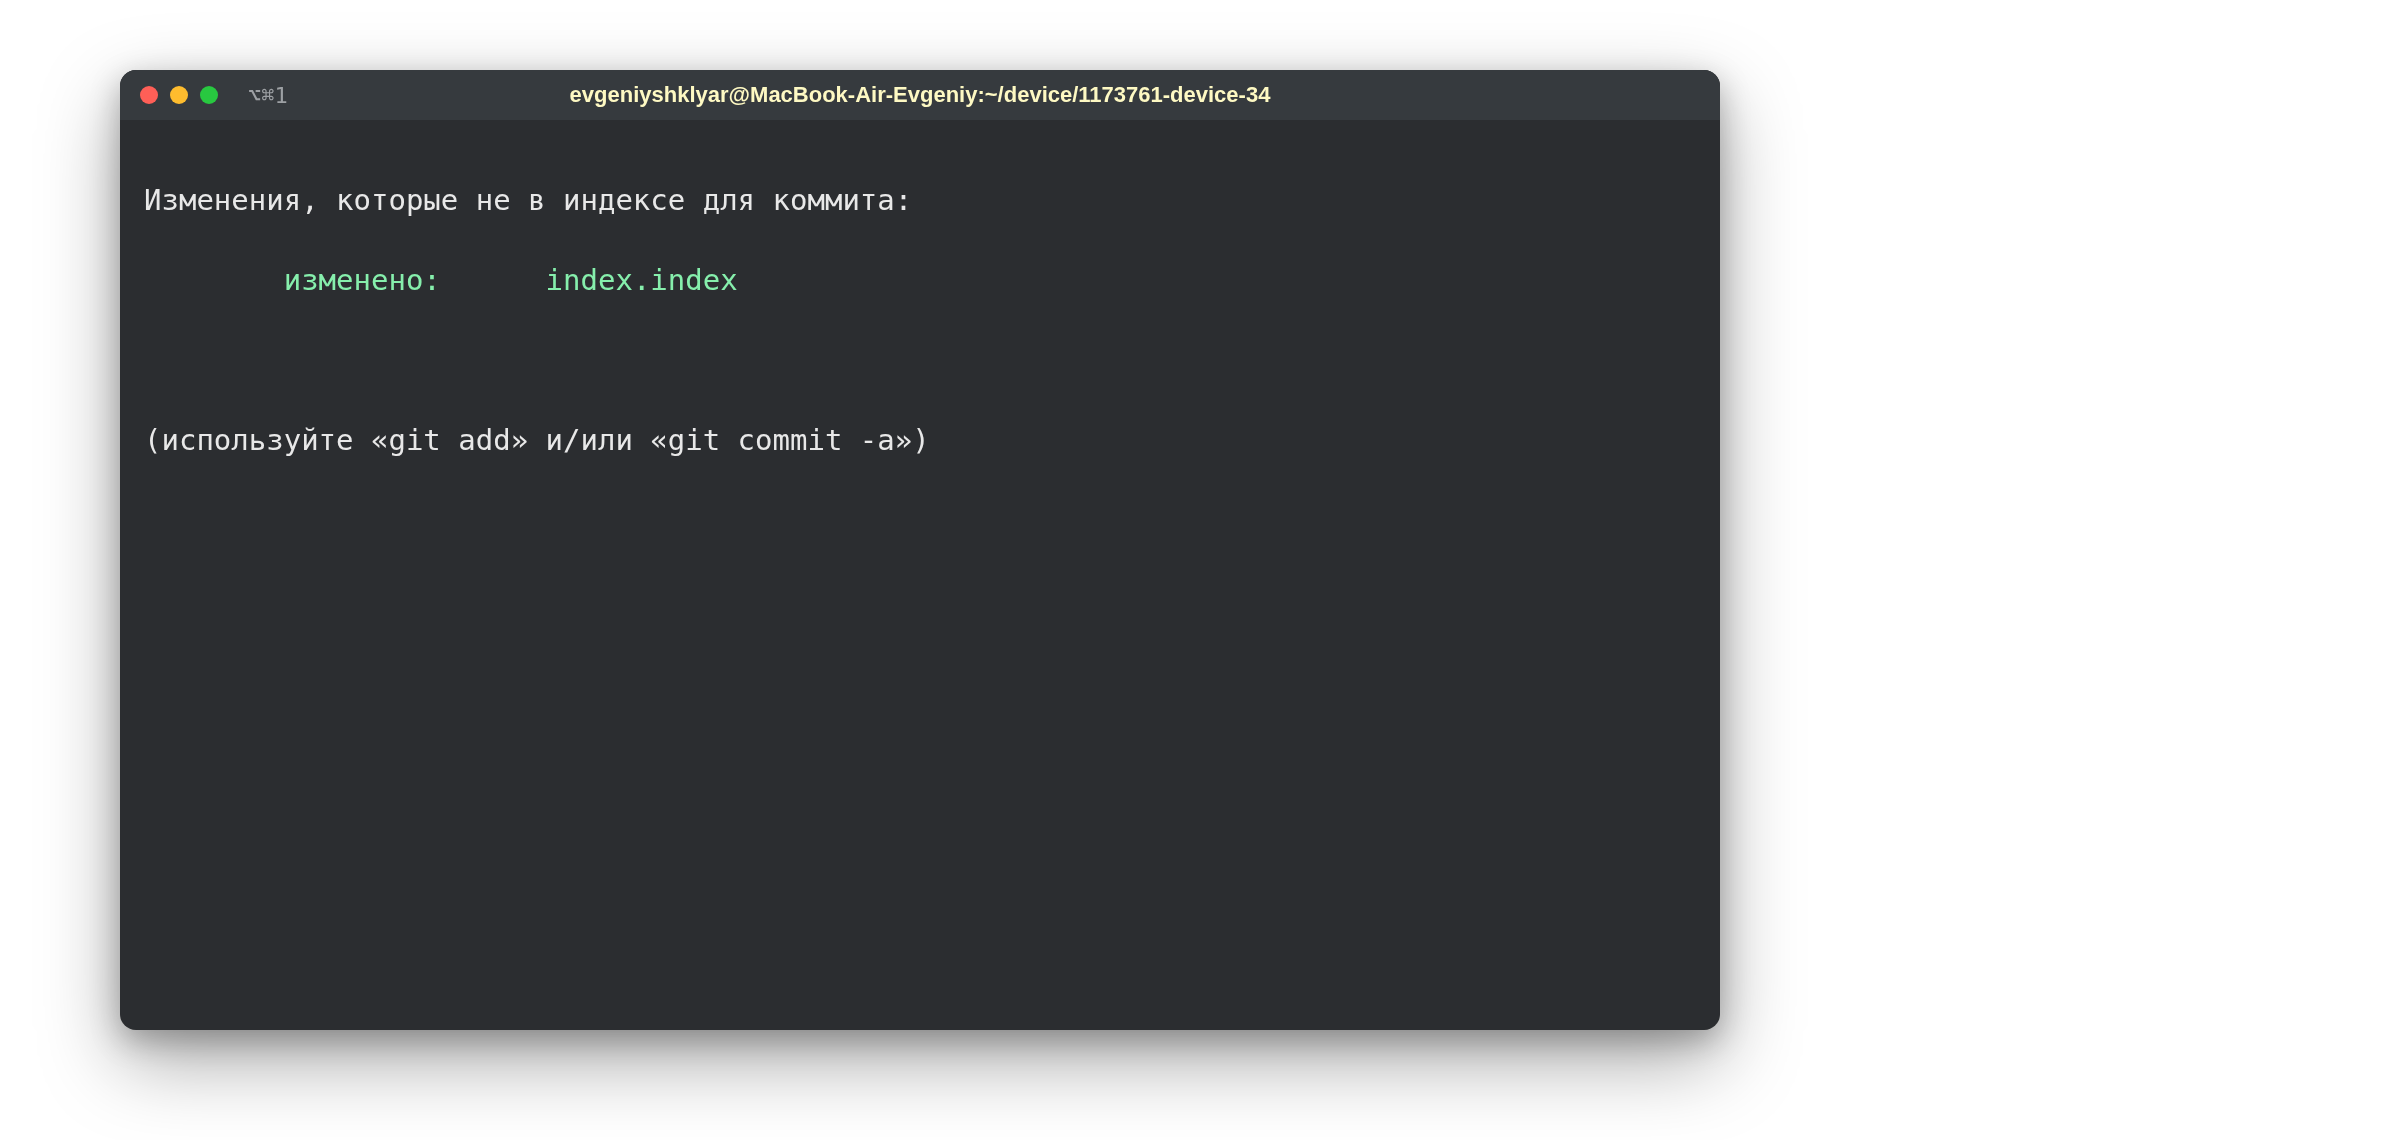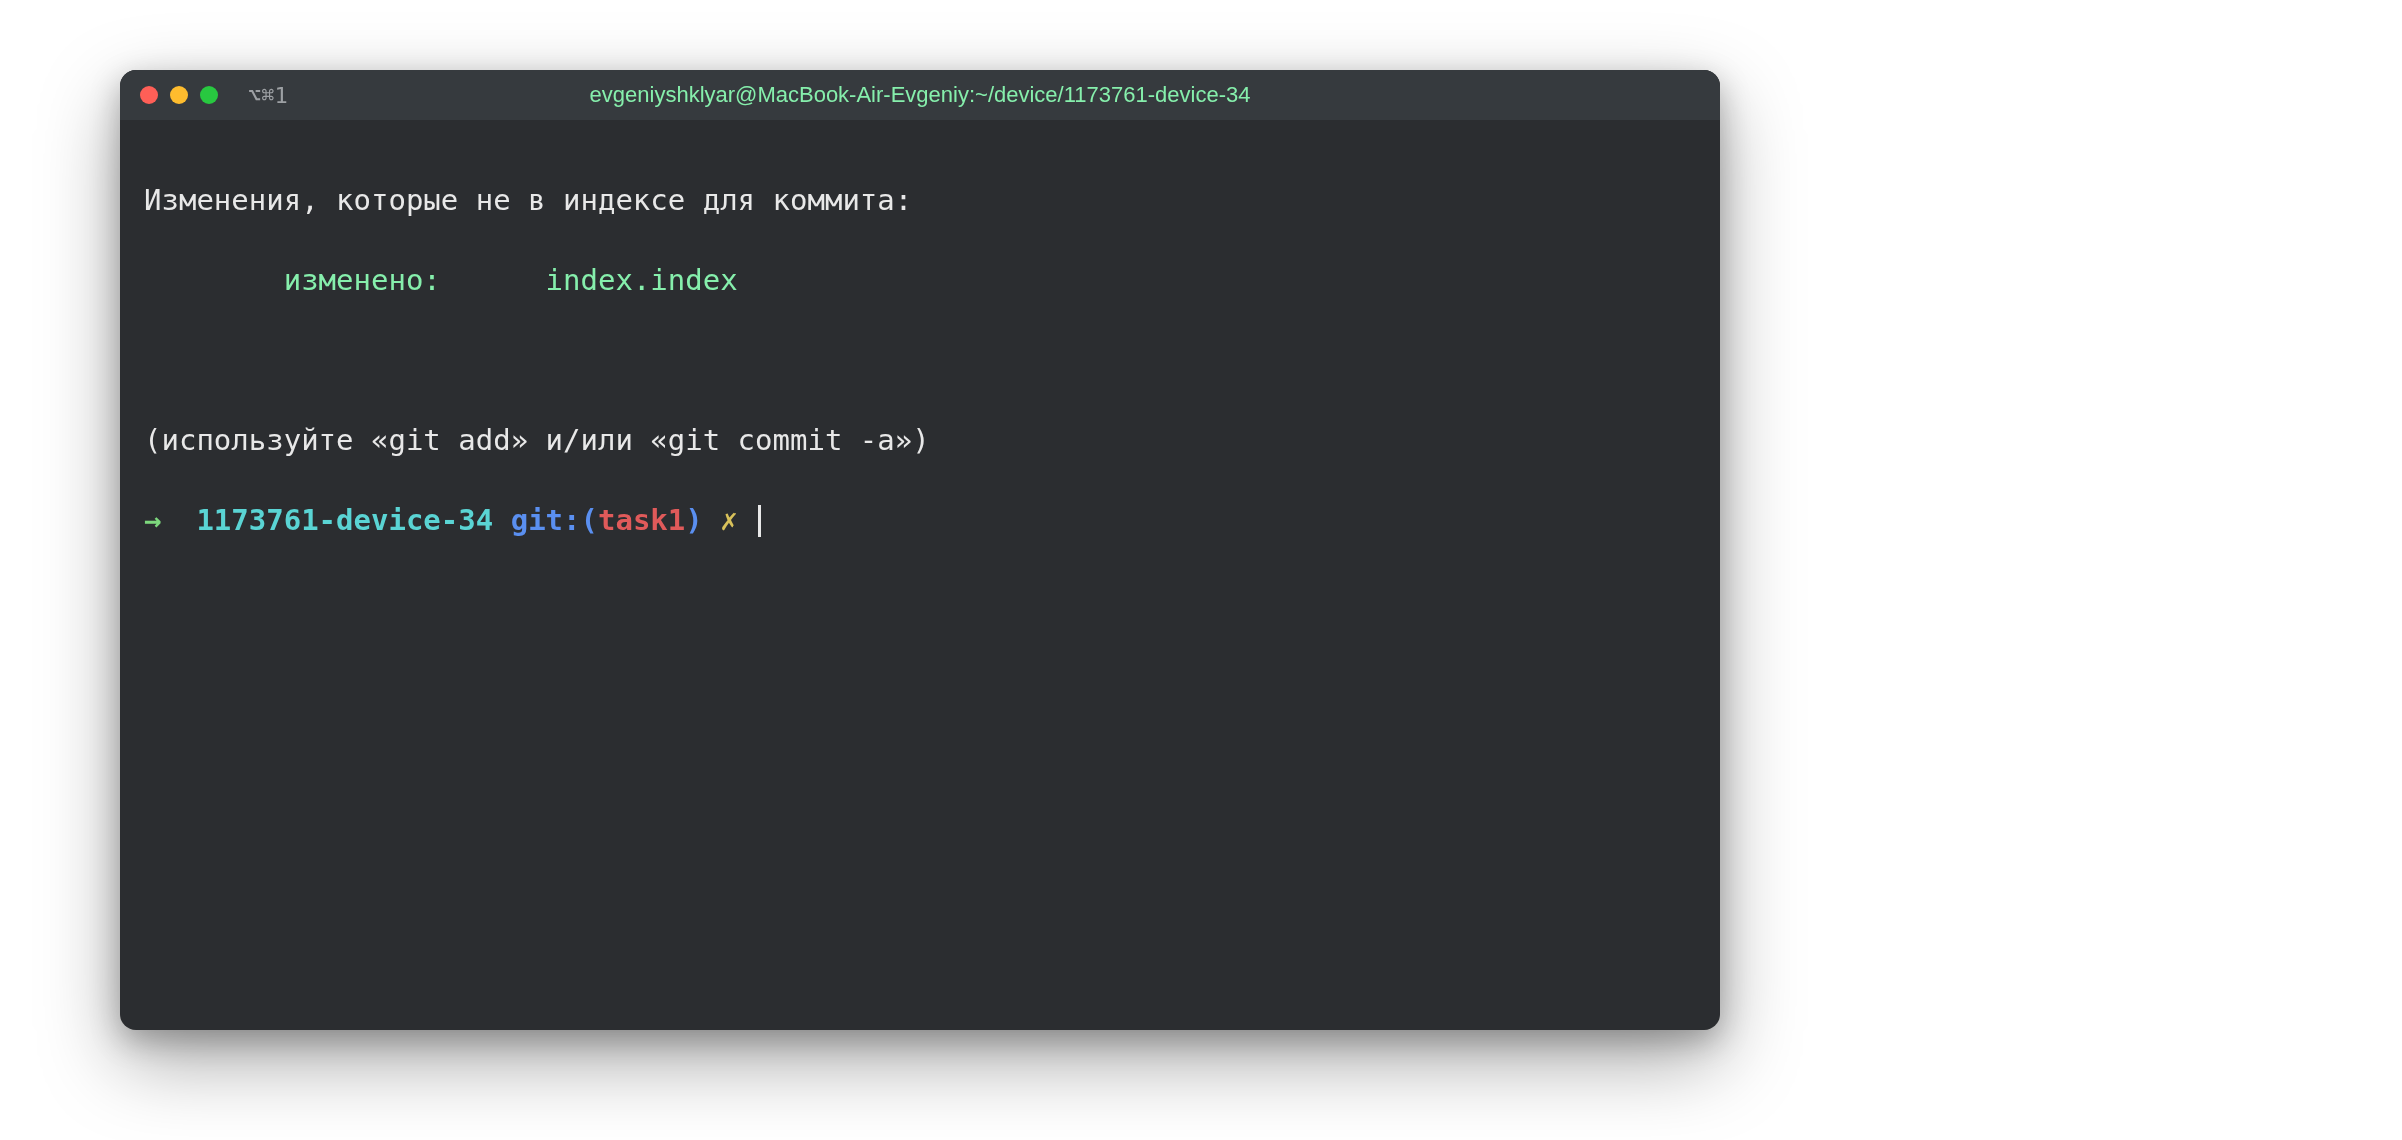--- a/index.html
+++ b/index.html
@@ -59,24 +59,24 @@
       margin-left: 30px;
       color: #9da0a4;
       font-family: ui-monospace, "SF Mono", Menlo, monospace;
       font-size: 22px;
     }
 
     .window-title {
       position: absolute;
       left: 50%;
       transform: translateX(-50%);
-      color: #86efac;
+      color: #fef9c3;
       font-family: -apple-system, BlinkMacSystemFont, "Helvetica Neue", sans-serif;
       font-size: 22px;
-      font-weight: 400;
+      font-weight: 700;
     }
 
     .terminal-body {
       flex: 1;
       padding: 20px 24px;
       font-family: ui-monospace, "SF Mono", Menlo, Consolas, monospace;
       font-size: 29px;
       line-height: 1.38;
       color: #e8e8e8;
       white-space: pre;
@@ -116,15 +116,14 @@
     </div>
     <div class="shortcut-label">⌥⌘1</div>
     <div class="window-title">evgeniyshklyar@MacBook-Air-Evgeniy:~/device/1173761-device-34</div>
   </div>
 
   <div class="terminal-body">
 <span class="line white">Изменения, которые не в индексе для коммита:</span>
 <span class="line"><span class="modified-red">        изменено:      </span><span class="modified-red">index.index</span></span>
 <span class="line"> </span>
 <span class="line white">(используйте «git add» и/или «git commit -a»)</span>
-<span class="line"><span class="arrow">→</span>  <span class="cyan">1173761-device-34</span> <span class="blue">git:(</span><span class="red">task1</span><span class="blue">)</span> <span class="yellow">✗</span> <span class="cursor"></span></span>
   </div>
 </div>
 
 </body></html>

